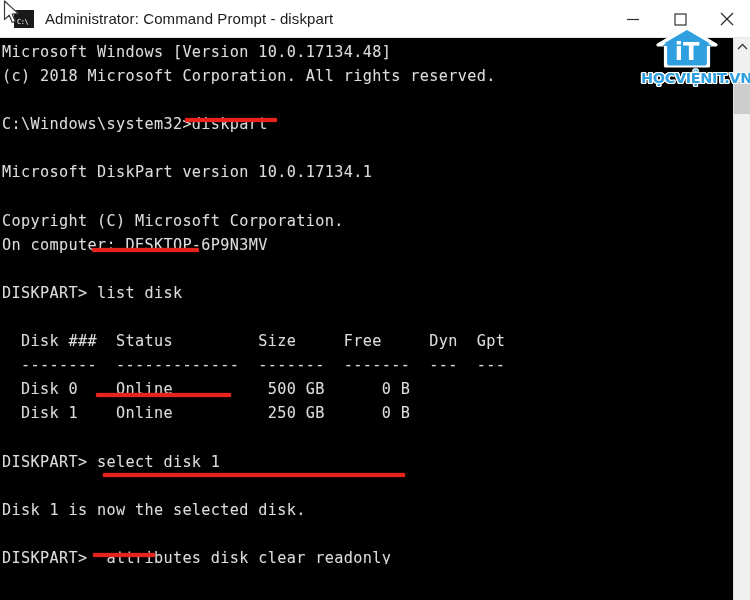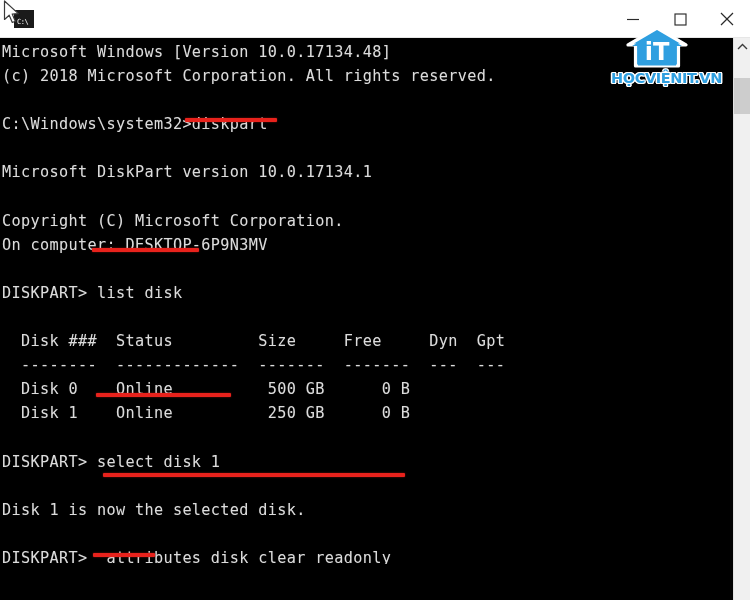--- a/index.html
+++ b/index.html
@@ -147,21 +147,21 @@
     top: 20px; left: 0;
     width: 17px;
     height: 36px;
     background: #cdcdcd;
   }
 
   
   #watermark {
     position: absolute;
     top: 26px;
-    left: 611px;
+    left: 641px;
     width: 92px;
     height: 74px;
     pointer-events: none;
     user-select: none;
   }
   #wm-house {
     position: absolute;
     top: 0; left: 14px;
     width: 64px; height: 48px;
   }
@@ -194,20 +194,21 @@
 
 <div id="window">
 
   <div id="titlebar">
     <div id="title-left">
       <span id="cmd-icon">
         <span class="bar"></span>
         <span class="screen"></span>
         <span class="prompt">C:\</span>
       </span>
+      <span id="title-text">Administrator: Command Prompt - diskpart</span>
     </div>
 
     <div id="win-controls">
       <button class="win-btn">
         <svg width="26" height="26" viewBox="0 0 26 26" aria-hidden="true">
           <line class="gl" x1="7" y1="13.5" x2="19" y2="13.5"></line>
         </svg>
       </button>
       <button class="win-btn">
         <svg width="26" height="26" viewBox="0 0 26 26" aria-hidden="true">

